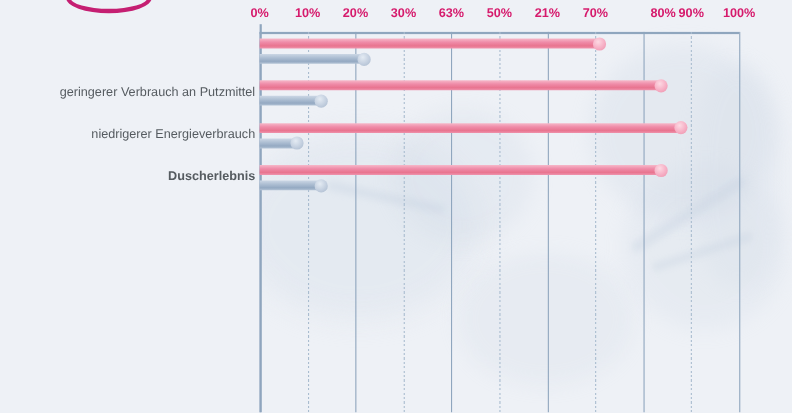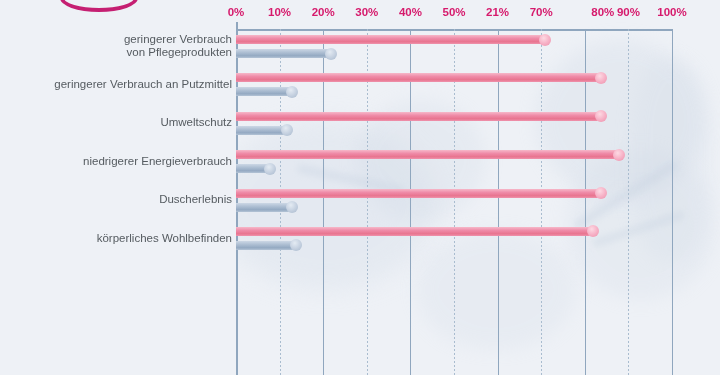--- a/index.html
+++ b/index.html
@@ -78,21 +78,21 @@
     <div class="wm-blob" style="left:395px;top:60px;width:80px;height:200px;opacity:.17;border-radius:40%;"></div>
   </div>
 
   <div class="title-sliver"></div>
 
   <div class="axis-labels">
       <span class="axis-tick-label" style="left: 236px;">0%</span>
       <span class="axis-tick-label" style="left: 279.6px;">10%</span>
       <span class="axis-tick-label" style="left: 323.2px; text-align: right;">20%</span>
       <span class="axis-tick-label" style="left: 366.8px;">30%</span>
-      <span class="axis-tick-label" style="left: 410.4px;">40%</span>
+      <span class="axis-tick-label" style="left: 410.4px;">63%</span>
       <span class="axis-tick-label" style="left: 454px;">50%</span>
       <span class="axis-tick-label" style="left: 497.6px;">21%</span>
       <span class="axis-tick-label" style="left: 541.2px;">70%</span>
       <span class="axis-tick-label" style="left: 584.8px; padding-left: 36px;">80%</span>
       <span class="axis-tick-label" style="left: 628.4px;">90%</span>
       <span class="axis-tick-label" style="left: 672px;">100%</span>
     </div>
 
   <div class="axis-rule"></div>
   <div class="axis-vline"></div>
@@ -105,24 +105,20 @@
       <div class="gridline dotted" style="left: 454px;"></div>
       <div class="gridline major" style="left: 497.6px;"></div>
       <div class="gridline dotted" style="left: 541.2px;"></div>
       <div class="gridline major" style="left: 584.8px;"></div>
       <div class="gridline dotted" style="left: 628.4px;"></div>
       <div class="gridline major" style="left: 672px;"></div>
     </div>
 
   <div class="rows" id="rows">
       <div class="row">
-        <div class="row-label" style="top: 4.2px;">
-          <div>geringerer Verbrauch</div>
-          <div>von Pflegeprodukten</div>
-        </div>
         <div class="bar-area">
           <div class="bar pink" style="width: 309.56px;">
             <span class="bar-cap"></span>
           </div>
           <div class="bar blue" style="width: 95.92px;">
             <span class="bar-cap"></span>
           </div>
         </div>
       </div>
       <div class="row">
@@ -133,65 +129,39 @@
           <div class="bar pink" style="width: 366.24px;">
             <span class="bar-cap"></span>
           </div>
           <div class="bar blue" style="width: 56.68px;">
             <span class="bar-cap"></span>
           </div>
         </div>
       </div>
       <div class="row">
         <div class="row-label" style="top: 10.7px;">
-          <div>Umweltschutz</div>
-        </div>
-        <div class="bar-area">
-          <div class="bar pink" style="width: 366.24px;">
-            <span class="bar-cap"></span>
-          </div>
-          <div class="bar blue" style="width: 52.32px;">
-            <span class="bar-cap"></span>
-          </div>
-        </div>
-      </div>
-      <div class="row">
-        <div class="row-label" style="top: 10.7px;">
           <div>niedrigerer Energieverbrauch</div>
         </div>
         <div class="bar-area">
           <div class="bar pink" style="width: 383.68px;">
             <span class="bar-cap"></span>
           </div>
           <div class="bar blue" style="width: 34.88px;">
             <span class="bar-cap"></span>
           </div>
         </div>
       </div>
       <div class="row">
-        <div class="row-label" style="top: 10.7px;">
+        <div class="row-label" style="top: 10.7px; font-weight: bold;">
           <div>Duscherlebnis</div>
         </div>
         <div class="bar-area">
           <div class="bar pink" style="width: 366.24px;">
             <span class="bar-cap"></span>
           </div>
           <div class="bar blue" style="width: 56.68px;">
             <span class="bar-cap"></span>
           </div>
         </div>
       </div>
-      <div class="row">
-        <div class="row-label" style="top: 10.7px;">
-          <div>körperliches Wohlbefinden</div>
-        </div>
-        <div class="bar-area">
-          <div class="bar pink" style="width: 357.52px;">
-            <span class="bar-cap"></span>
-          </div>
-          <div class="bar blue" style="width: 61.04px;">
-            <span class="bar-cap"></span>
-          </div>
-        </div>
-      </div>
     </div>
 
 </div>
 
 </body></html>

